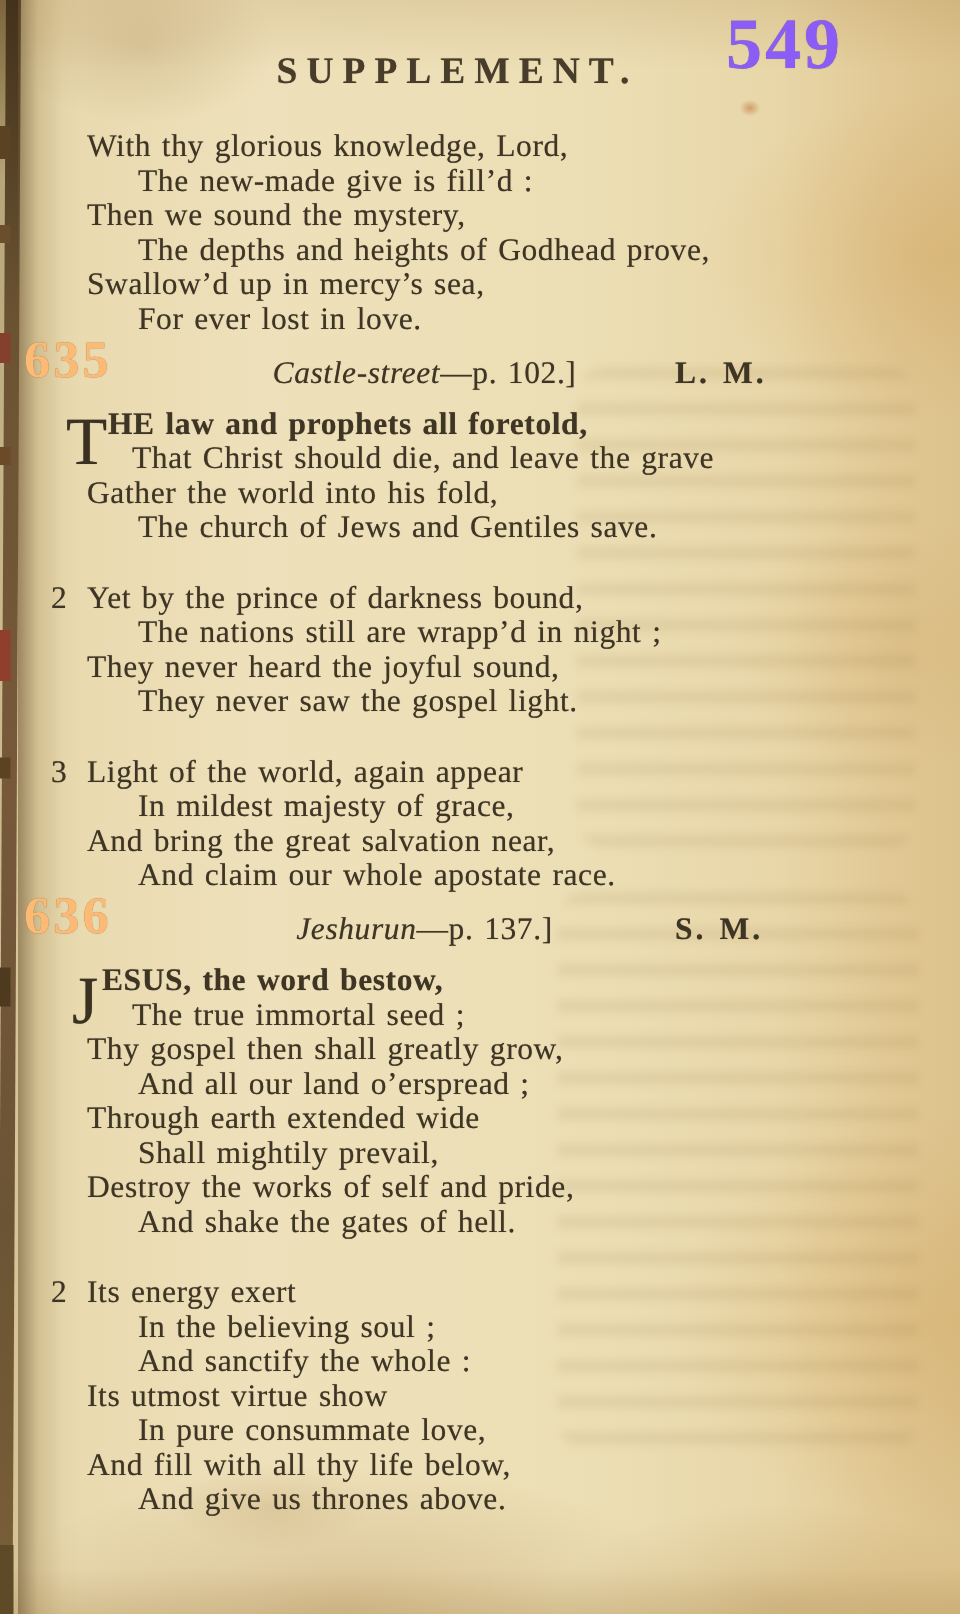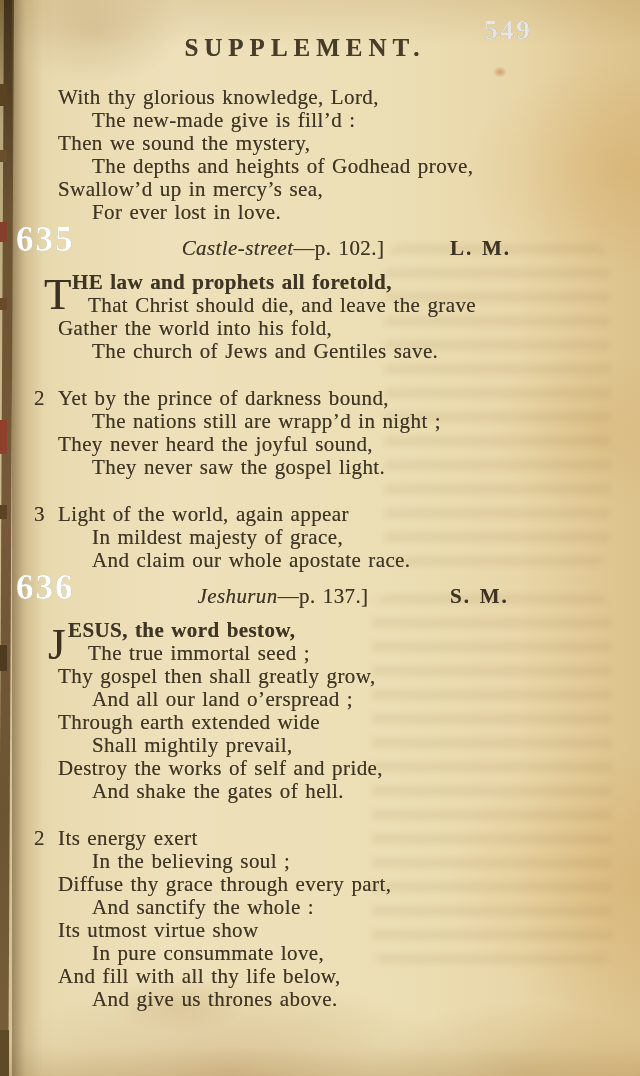--- a/index.html
+++ b/index.html
@@ -45,32 +45,32 @@
     background:linear-gradient(90deg, rgba(108,84,50,.55), rgba(160,130,80,.22) 45%, rgba(220,195,140,0));}
   .edge-mark{position:absolute;left:0;width:7px;filter:blur(.4px);}
 
   
   .content{position:absolute;left:0;top:0;width:580px;color:#3e3525;
     font-size:21px;line-height:23px;letter-spacing:.4px;word-spacing:1.5px;
     text-shadow:0 0 .5px rgba(62,53,37,.6);}
   .header-row{position:relative;height:70px;}
   .running-title{position:absolute;left:305px;top:36px;transform:translateX(-50%);
     font-size:25px;font-weight:700;letter-spacing:6px;color:#473d2a;}
-  .page-number{position:absolute;left:484px;top:18px;font-size:28px;font-weight:700;letter-spacing:2px;color:#e5e5e5;}
+  .page-number{position:absolute;left:484px;top:18px;font-size:48px;font-weight:700;letter-spacing:2px;color:#8b5cf6;}
 
   .verse{margin-top:8px;}
   .verse.first{margin-top:3px;}
   .fragment{margin-top:16px;}
   .line{padding-left:58px;white-space:nowrap;}
   .line.ind{padding-left:92px;}
   .line.num{padding-left:34px;margin-top:24px;}
   .vnum{display:inline-block;min-width:24px;}
 
   .hymn-heading{position:relative;height:34px;margin-top:10px;}
-  .hymn-number{position:absolute;left:16px;top:-6px;font-size:35px;font-weight:700;letter-spacing:2px;color:#ffffff;text-align:center;}
+  .hymn-number{position:absolute;left:16px;top:-6px;font-size:35px;font-weight:700;letter-spacing:2px;color:#fdba74;text-align:center;}
   .tune-line{position:absolute;left:283px;top:3px;transform:translateX(-50%);white-space:nowrap;}
   .tune-name{font-style:italic;}
   .meter{position:absolute;left:450px;top:3px;font-weight:700;letter-spacing:2px;}
 
   .dcwrap{position:relative;}
   .dropcap{position:absolute;left:44px;top:1px;font-size:45px;line-height:45px;font-weight:400;color:#3a3121;}
   .line.dc1{padding-left:72px;font-weight:bold;}
   .line.dc2{padding-left:88px;}
 </style>
 </head>
@@ -128,20 +128,21 @@
     <div class="verse">
       <div class="line num"><span class="vnum">2</span><span>Yet by the prince of darkness bound,</span></div>
       <div class="line ind">The nations still are wrapp’d in night ;</div>
       <div class="line">They never heard the joyful sound,</div>
       <div class="line ind">They never saw the gospel light.</div>
     </div>
 
     <div class="verse">
       <div class="line num"><span class="vnum">3</span><span>Light of the world, again appear</span></div>
       <div class="line ind">In mildest majesty of grace,</div>
+      <div class="line">And bring the great salvation near,</div>
       <div class="line ind">And claim our whole apostate race.</div>
     </div>
 
     <div class="hymn-heading">
       <span class="hymn-number">636</span>
       <span class="tune-line"><span class="tune-name">Jeshurun</span><span>—p. 137.]</span></span>
       <span class="meter">S. M.</span>
     </div>
 
     <div class="verse first">
@@ -154,21 +155,20 @@
       <div class="line ind">And all our land o’erspread ;</div>
       <div class="line">Through earth extended wide</div>
       <div class="line ind">Shall mightily prevail,</div>
       <div class="line">Destroy the works of self and pride,</div>
       <div class="line ind">And shake the gates of hell.</div>
     </div>
 
     <div class="verse">
       <div class="line num"><span class="vnum">2</span><span>Its energy exert</span></div>
       <div class="line ind">In the believing soul ;</div>
-      <div class="line">Diffuse thy grace through every part,</div>
       <div class="line ind">And sanctify the whole :</div>
       <div class="line">Its utmost virtue show</div>
       <div class="line ind">In pure consummate love,</div>
       <div class="line">And fill with all thy life below,</div>
       <div class="line ind">And give us thrones above.</div>
     </div>
 
   </div>
 </div>
 

